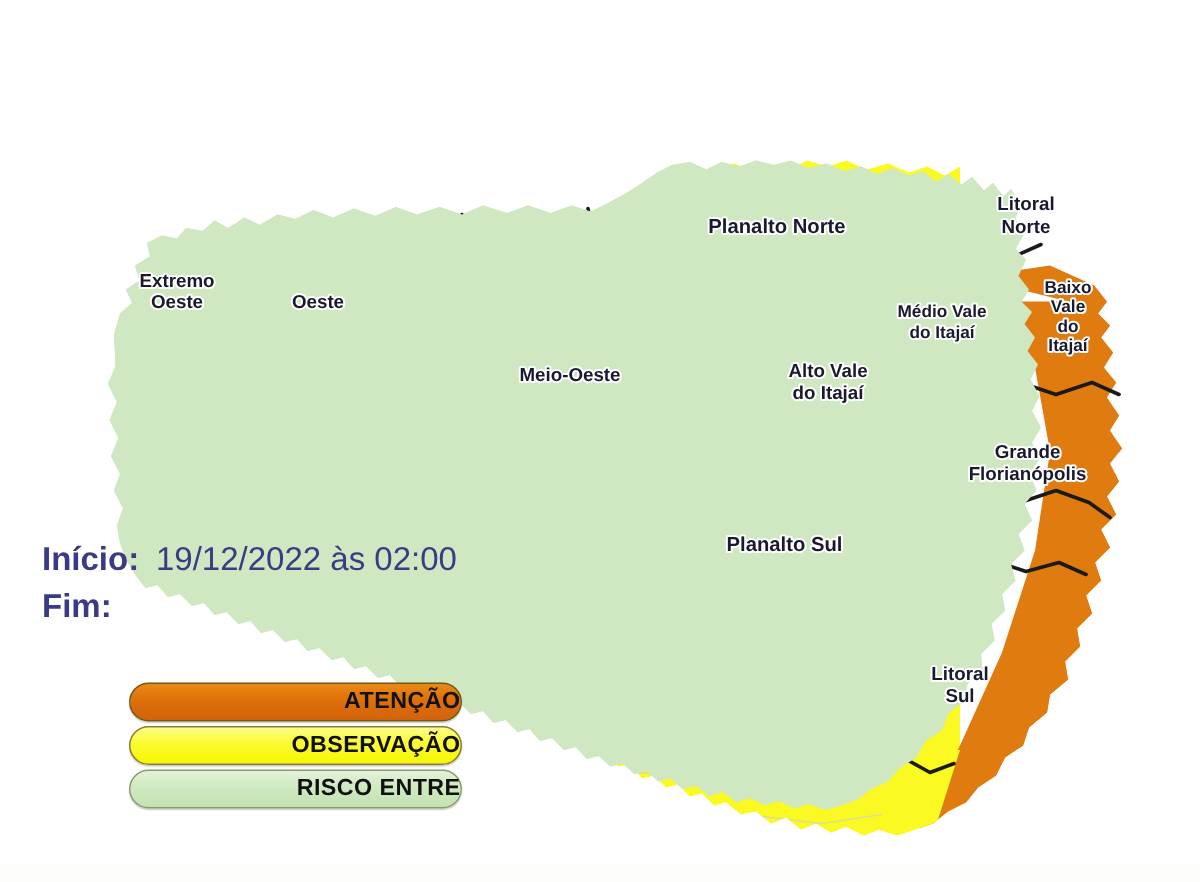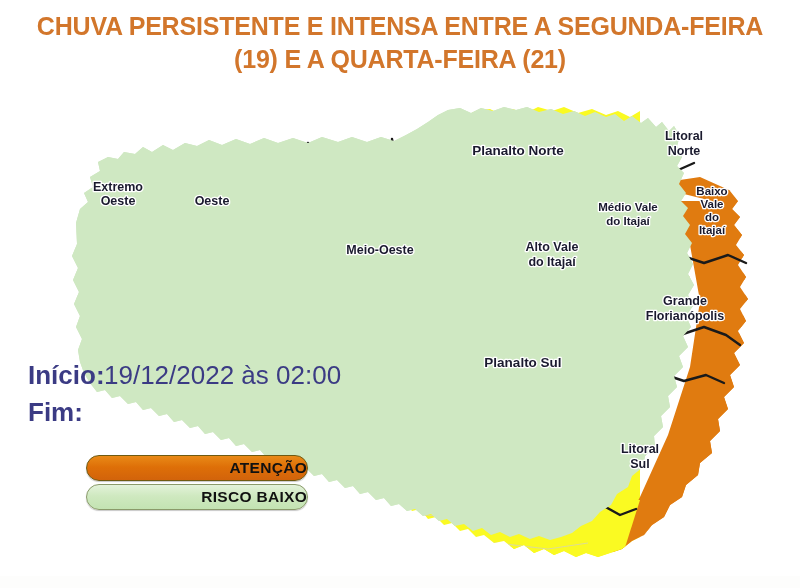--- a/index.html
+++ b/index.html
@@ -42,21 +42,21 @@
     pointer-events:none;
   }
   .region-label.sm{font-size:11.5px;}
   .region-label.lg{font-size:13.5px;}
 
   
   .dates{
     position:absolute;left:28px;top:357px;
     color:#3B3B84;
     font-family:"Liberation Sans",sans-serif;
-    font-size:26px;
+    font-size:22px;
     line-height:1.42;
     white-space:nowrap;
   }
   .date-row{display:flex;align-items:baseline;}
   .date-key{font-weight:bold;width:76px;flex:0 0 76px;}
   .date-val{font-weight:normal;}
 
   
   .legend{position:absolute;left:86px;top:455px;width:222px;}
   .legend-item{
@@ -92,24 +92,20 @@
   .bottom-fade{
     position:absolute;left:0;top:576px;width:800px;height:12px;
     background:#fdfdfc;
   }
 </style>
 </head>
 <body>
 
 <div id="root">
 
-  <div class="title-block">
-    <span class="title-line">CHUVA PERSISTENTE E INTENSA ENTRE A SEGUNDA-FEIRA</span>
-    <span class="title-line">(19) E A QUARTA-FEIRA (21)</span>
-  </div>
 
   <div class="map-wrap">
     <svg class="map-svg" viewBox="0 0 760 470" xmlns="http://www.w3.org/2000/svg">
       <defs>
 
         <clipPath id="scClip">
           <path d="M47,148 L50,131 56,121 52,110 60,100 57,90 66,84 63,73 72,66
                    84,64 90,56 101,58 110,50 118,56 130,48 140,54 152,46 164,50
                    176,44 190,50 204,44 218,50 232,44 246,50 262,44 276,50 290,44
                    306,50 320,44 336,50 352,44 366,50 380,44 392,38 404,30 414,20
@@ -267,19 +263,22 @@
     </div>
     <div class="date-row">
       <span class="date-key">Fim:</span>
     </div>
   </div>
 
   <div class="legend">
     <div class="legend-item lg-atencao">
       <span class="lbl">ATENÇÃO</span>
     </div>
+    <div class="legend-item lg-observacao">
+      <span class="lbl">OBSERVAÇÃO</span>
+    </div>
     <div class="legend-item lg-risco">
-      <span class="lbl">RISCO BAIXO</span>
+      <span class="lbl">RISCO ENTRE</span>
     </div>
   </div>
 
   <div class="bottom-fade"></div>
 </div>
 
 </body></html>

